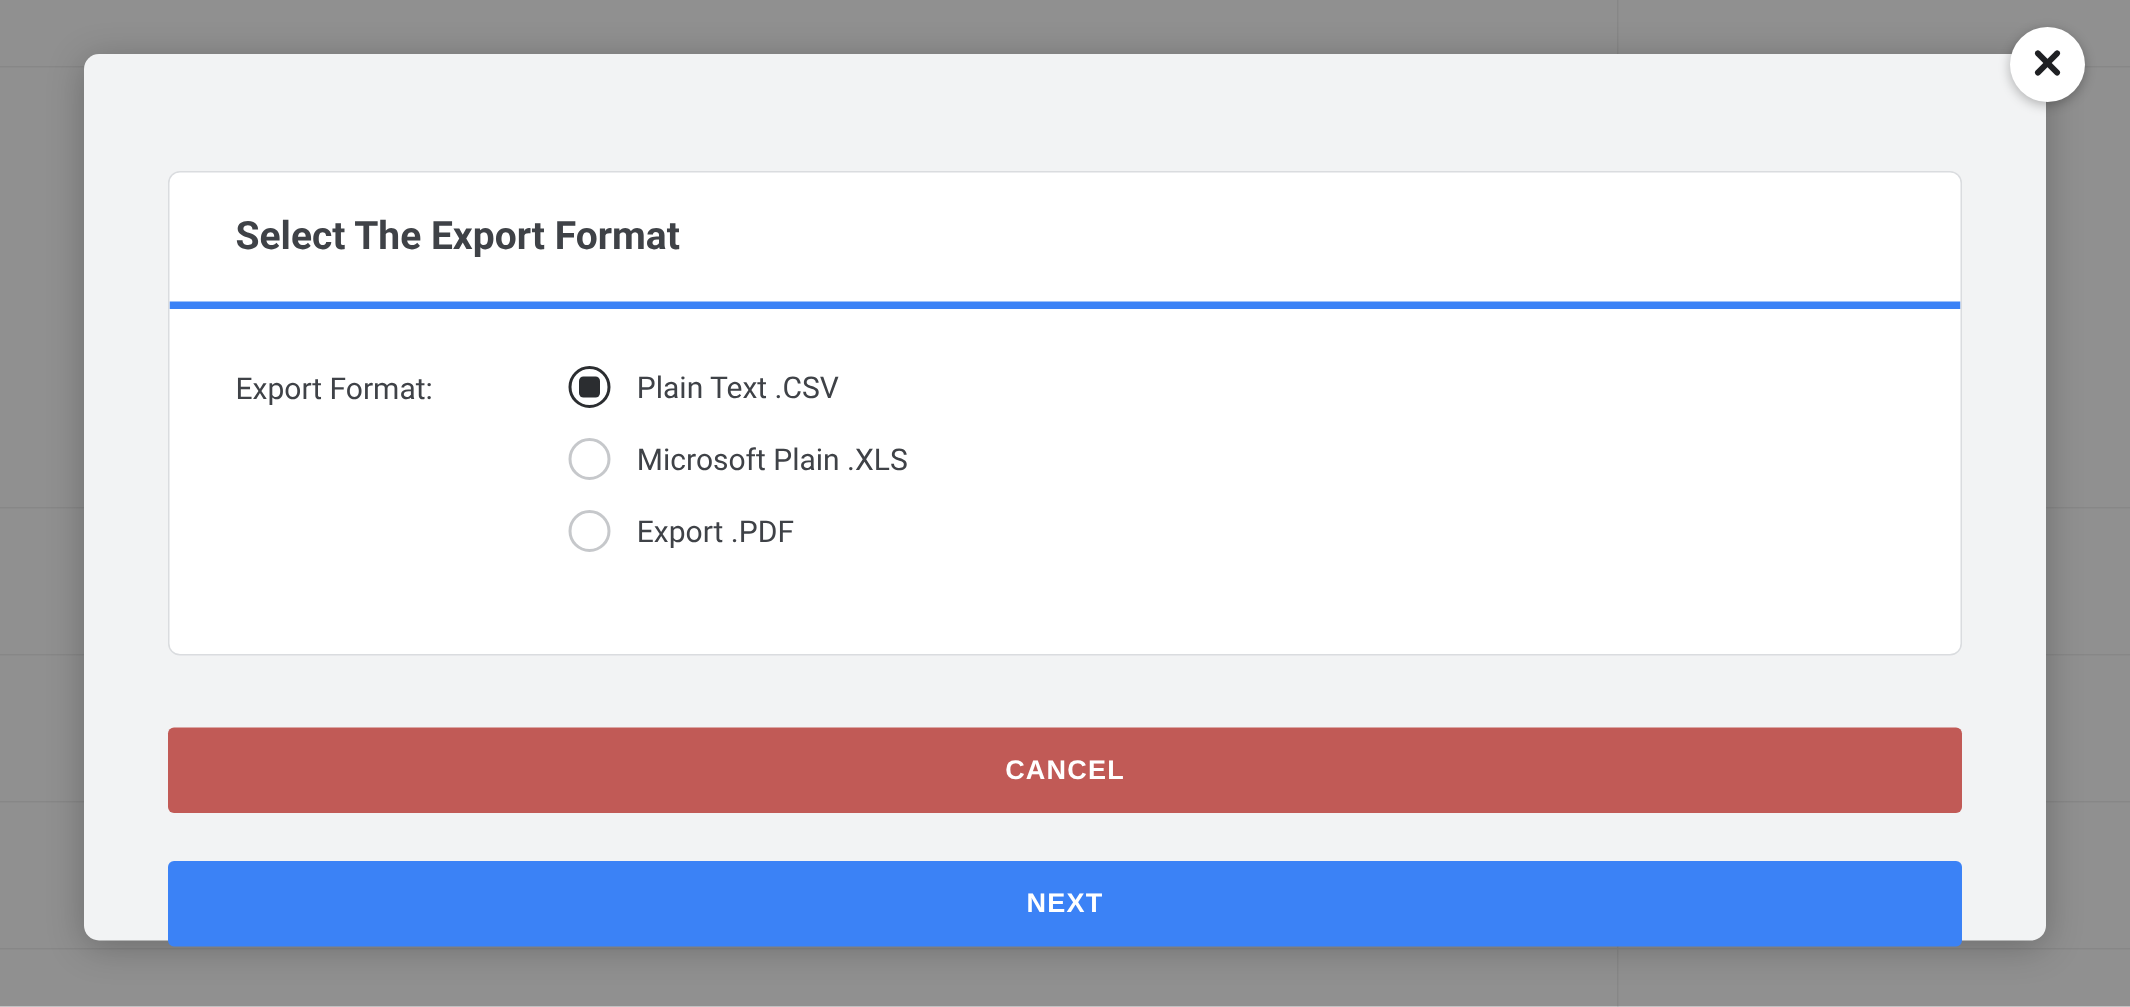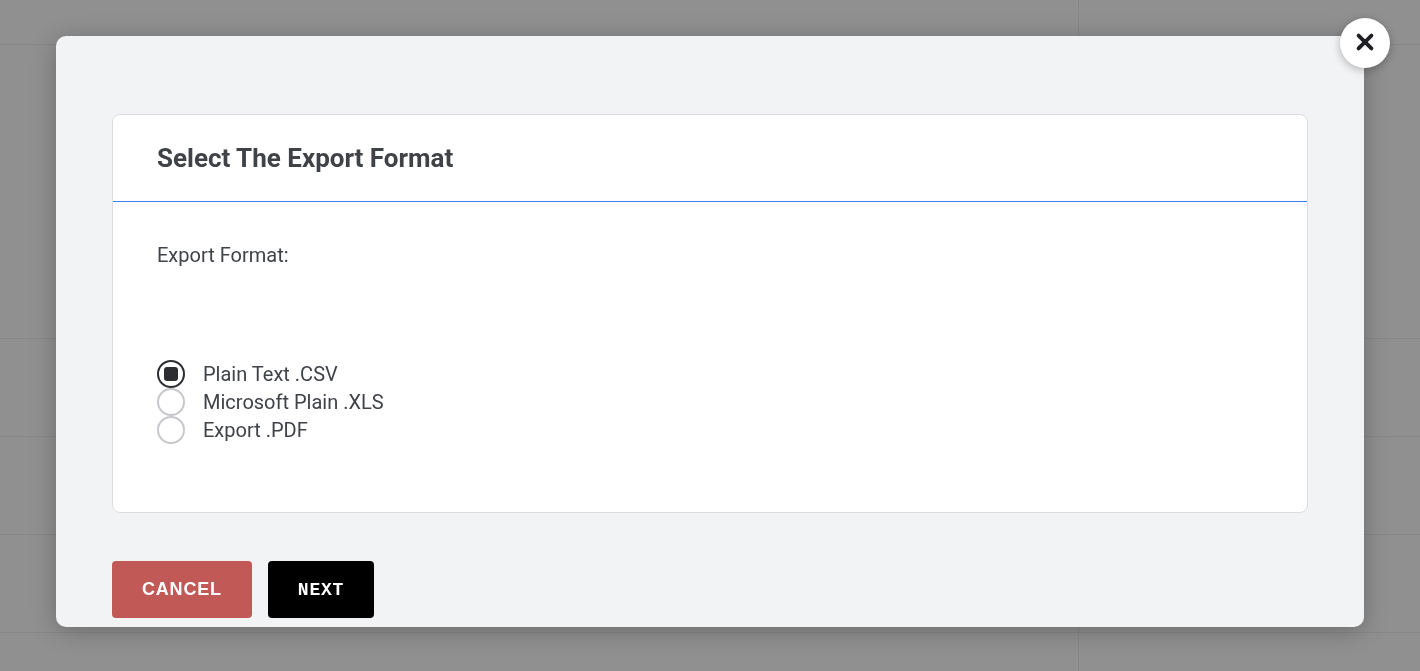--- a/index.html
+++ b/index.html
@@ -77,42 +77,42 @@
       height: 22px;
     }
     .panel {
       background: #ffffff;
       border: 1px solid #dadcdf;
       border-radius: 8px;
       overflow: hidden;
     }
     .panel-header {
       padding: 28px 44px;
-      border-bottom: 1px solid #3b82f6;
+      border-bottom: 5px solid #3b82f6;
     }
     .panel-title {
       font-size: 26px;
       font-weight: 700;
       color: #3f4247;
     }
     .panel-body {
       padding: 38px 44px 68px 44px;
       display: flex;
       gap: 90px;
-      flex-direction: column;
     }
     .field-label {
       font-size: 20px;
       color: #3f4247;
       line-height: 30px;
       white-space: nowrap;
     }
     .radio-group {
       display: flex;
       flex-direction: column;
+      gap: 20px;
     }
     .radio-option {
       display: flex;
       align-items: center;
       gap: 18px;
       cursor: pointer;
     }
     .radio-circle {
       width: 28px;
       height: 28px;
@@ -133,40 +133,40 @@
       border-radius: 3px;
       background: #2b2d30;
     }
     .radio-label {
       font-size: 20px;
       color: #3f4247;
       line-height: 28px;
     }
     .button-row {
       display: flex;
-      gap: 16px;
+      gap: 32px;
       margin-top: 48px;
+      flex-direction: column;
     }
     .btn {
       border: none;
       border-radius: 4px;
       padding: 18px 30px;
       font-size: 18px;
       font-weight: 700;
       letter-spacing: 0.8px;
       color: #ffffff;
       cursor: pointer;
       text-transform: uppercase;
     }
     .btn-cancel {
       background: #c15a56;
     }
     .btn-next {
-      background: #000000;
-      font-family: Liberation Mono, monospace;
+      background: #3b82f6;
     }
   </style>
 </head>
 <body>
 
 <div class="bg-grid">
   <div class="bg-line-h" style="top:44px"></div>
   <div class="bg-line-h" style="top:338px"></div>
   <div class="bg-line-h" style="top:436px"></div>
   <div class="bg-line-h" style="top:534px"></div>

